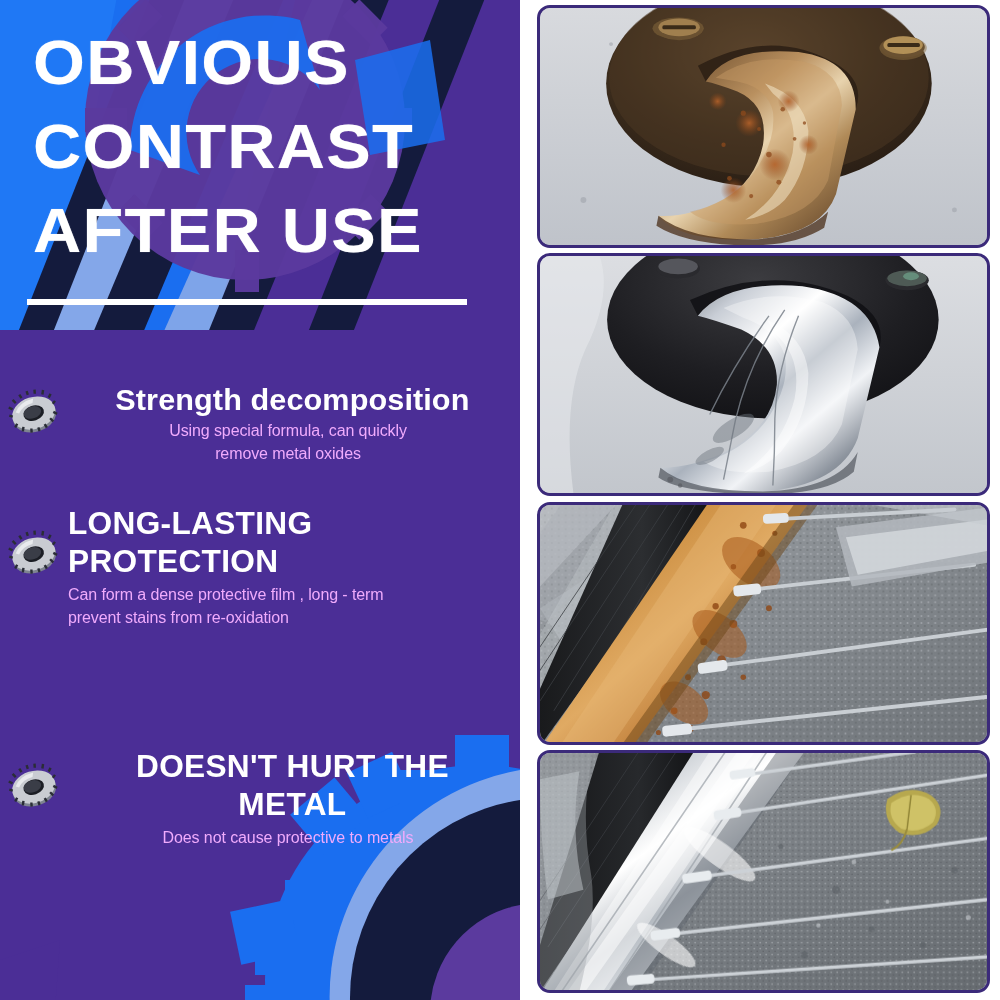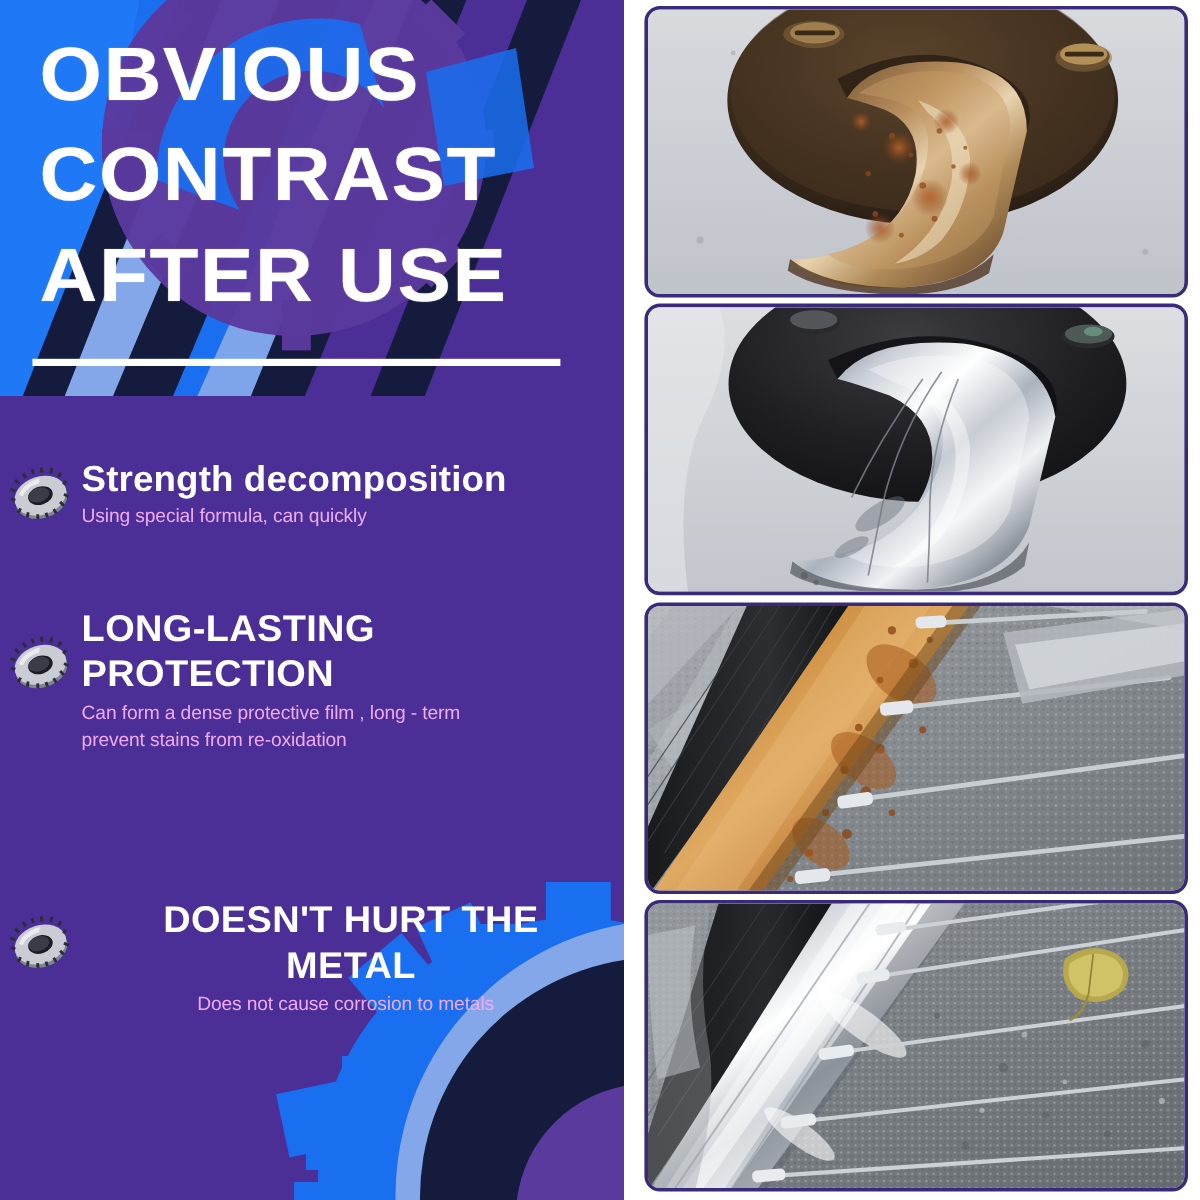--- a/index.html
+++ b/index.html
@@ -34,21 +34,21 @@
     transform-origin:left center;
     text-shadow:0 0 1px rgba(255,255,255,.5);
   }
   #hl-rule {
     position:absolute; left:27px; top:299px; width:440px; height:6px;
     background:#ffffff; z-index:5;
   }
 
   
   .feature { position:absolute; z-index:5; }
-  #feature-0 { left:0px;  top:382px; width:520px; }
+  #feature-0 { left:0px;  top:382px; width:520px;text-align:center; }
   #feature-1 { left:0px;  top:505px; width:520px; }
   #feature-2 { left:0px;  top:748px; width:520px;text-align:center; }
 
   .f-icon { position:absolute; left:8px; width:52px; height:52px; }
   #feature-0 .f-icon { top:6px; }
   #feature-1 .f-icon { top:24px; }
   #feature-2 .f-icon { top:14px; }
 
   .f-body { margin-left:68px; padding-right:12px; }
 
@@ -213,20 +213,21 @@
             <ellipse cx="26" cy="25" rx="10.5" ry="7.5" fill="#1b1d24"></ellipse>
             <ellipse cx="25" cy="24" rx="9" ry="6" fill="#3a3d47"></ellipse>
             <path d="M9,19 A21,15 0 0 1 30,11 L28,15 A17,12 0 0 0 12,21 Z" fill="#eef0f3" opacity="0.85"></path>
           </g>
         </svg>
       </div>
       <div class="f-body">
         <div class="f-title">Strength decomposition</div>
         <div class="f-desc">
           <span>Using special formula, can quickly</span>
+          <span>remove metal oxides</span>
         </div>
       </div>
     </div>
 
     <div class="feature" id="feature-1">
       <div class="f-icon">
         <svg viewBox="0 0 52 52">
           <g transform="rotate(-18 26 26)">
             <ellipse cx="26" cy="28" rx="22" ry="16" fill="#7e8490"></ellipse>
             <ellipse cx="26" cy="25" rx="22" ry="16" fill="#c9ccd2"></ellipse>
@@ -291,21 +292,21 @@
             <ellipse cx="26" cy="25" rx="10.5" ry="7.5" fill="#1b1d24"></ellipse>
             <ellipse cx="25" cy="24" rx="9" ry="6" fill="#3a3d47"></ellipse>
             <path d="M9,19 A21,15 0 0 1 30,11 L28,15 A17,12 0 0 0 12,21 Z" fill="#eef0f3" opacity="0.85"></path>
           </g>
         </svg>
       </div>
       <div class="f-body">
         <div class="f-title caps">DOESN'T HURT THE</div>
         <div class="f-title caps">METAL</div>
         <div class="f-desc">
-          <span>Does not cause corrosion to metals</span>
+          <span>Does not cause protective to metals</span>
         </div>
       </div>
     </div>
 
   </div>
 
   <div id="right">
 
     <div class="photo" id="photo-0">
       <svg viewBox="0 0 453 243" preserveAspectRatio="xMidYMid slice">

